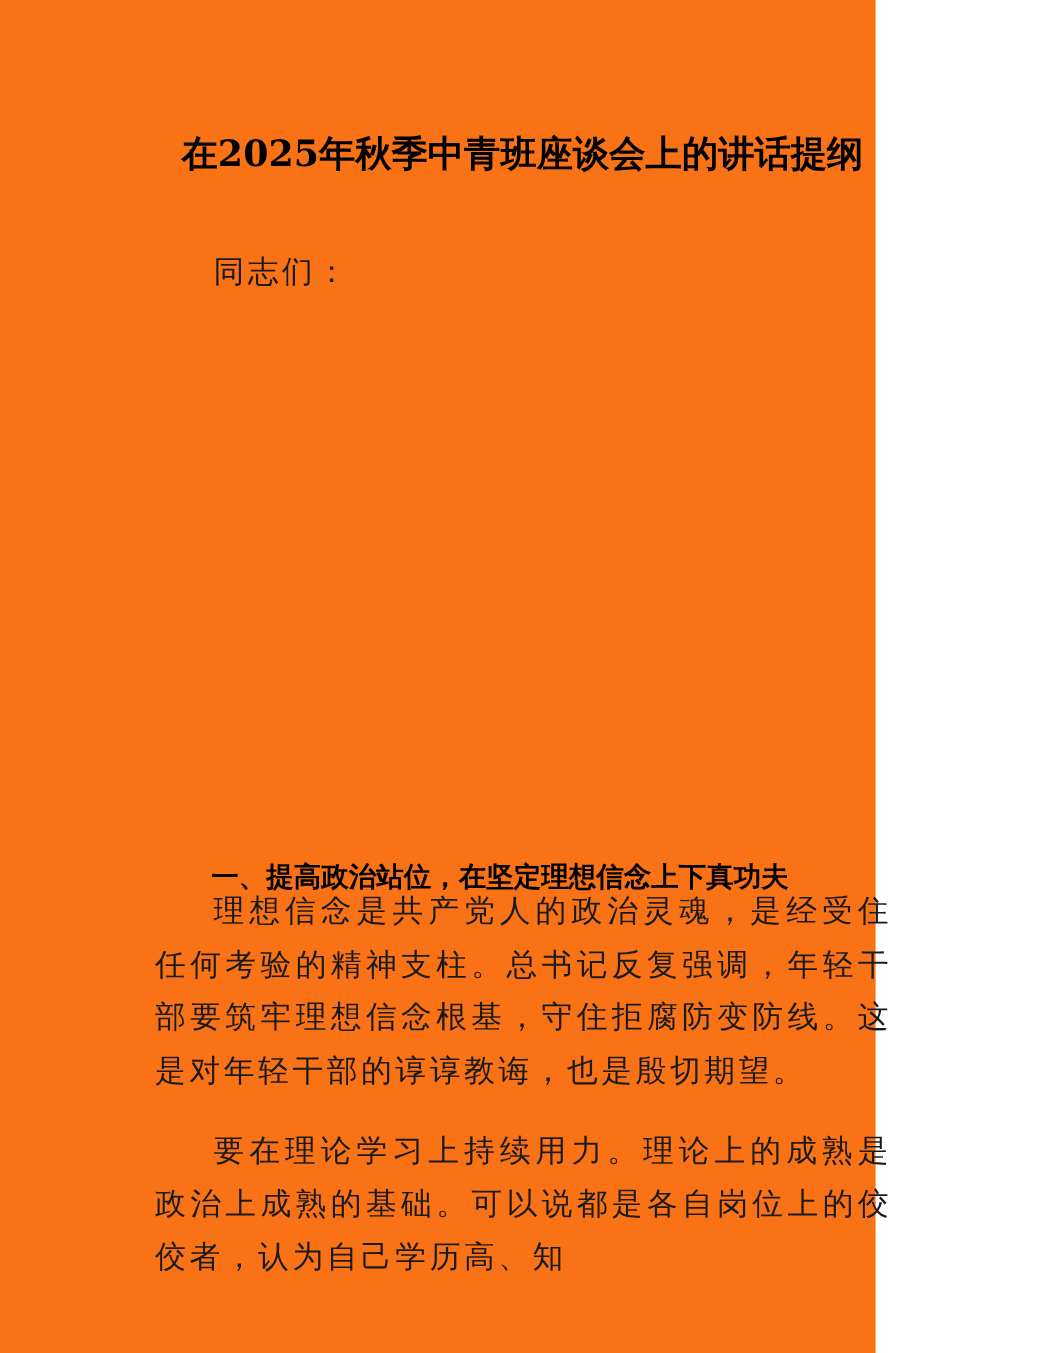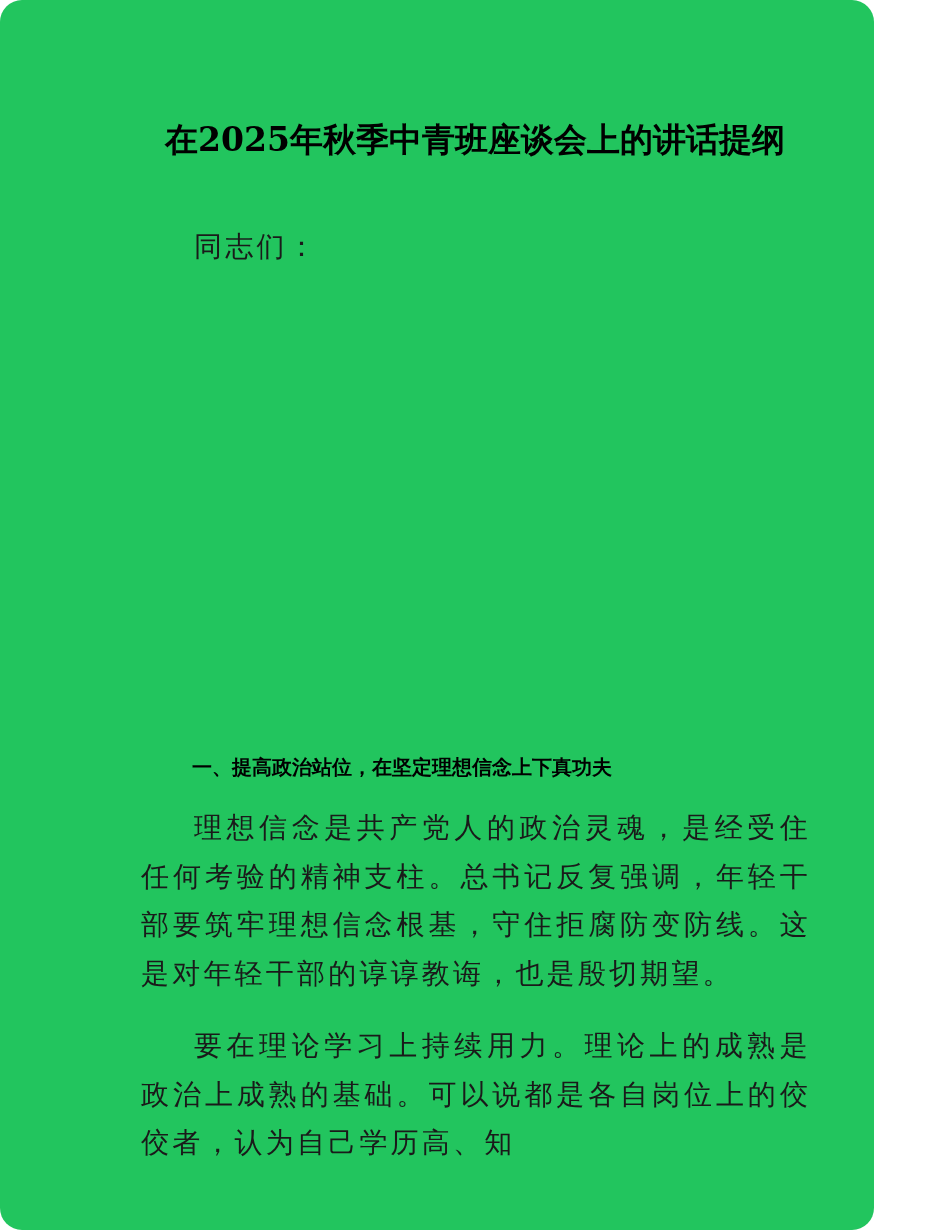--- a/index.html
+++ b/index.html
@@ -10,24 +10,23 @@
     body {
       width: 950px;
       height: 1230px;
       overflow: hidden;
       position: relative;
       color: #111111;
     }
     .page {
       position: absolute;
       left: 0; top: 0;
-      width: 874px;
+      width: 796px;
       height: 1230px;
-      background: #22c55e;
-      border-radius: 22px;
+      background: #f97316;
     }
     .title {
       position: absolute;
       left: 0;
       top: 112px;
       width: 950px;
       text-align: center;
       font-family: "DejaVu Serif", "Liberation Serif", serif;
       font-weight: bold;
       font-size: 33px;
@@ -51,24 +50,24 @@
       margin: 0;
       text-indent: 53px;
     }
     .salutation {
       top: 223px;
     }
     .p1 { top: 315px; }
     .heading {
       position: absolute;
       left: 192px;
-      top: 747px;
+      top: 777px;
       font-family: "DejaVu Sans", "Liberation Sans", sans-serif;
       font-weight: bold;
-      font-size: 20px;
+      font-size: 25px;
       line-height: 40px;
       letter-spacing: 0px;
       color: #000;
     }
     .p2 { top: 804px; }
     .p3 { top: 1022px; }
   </style>
 </head>
 <body>
 

